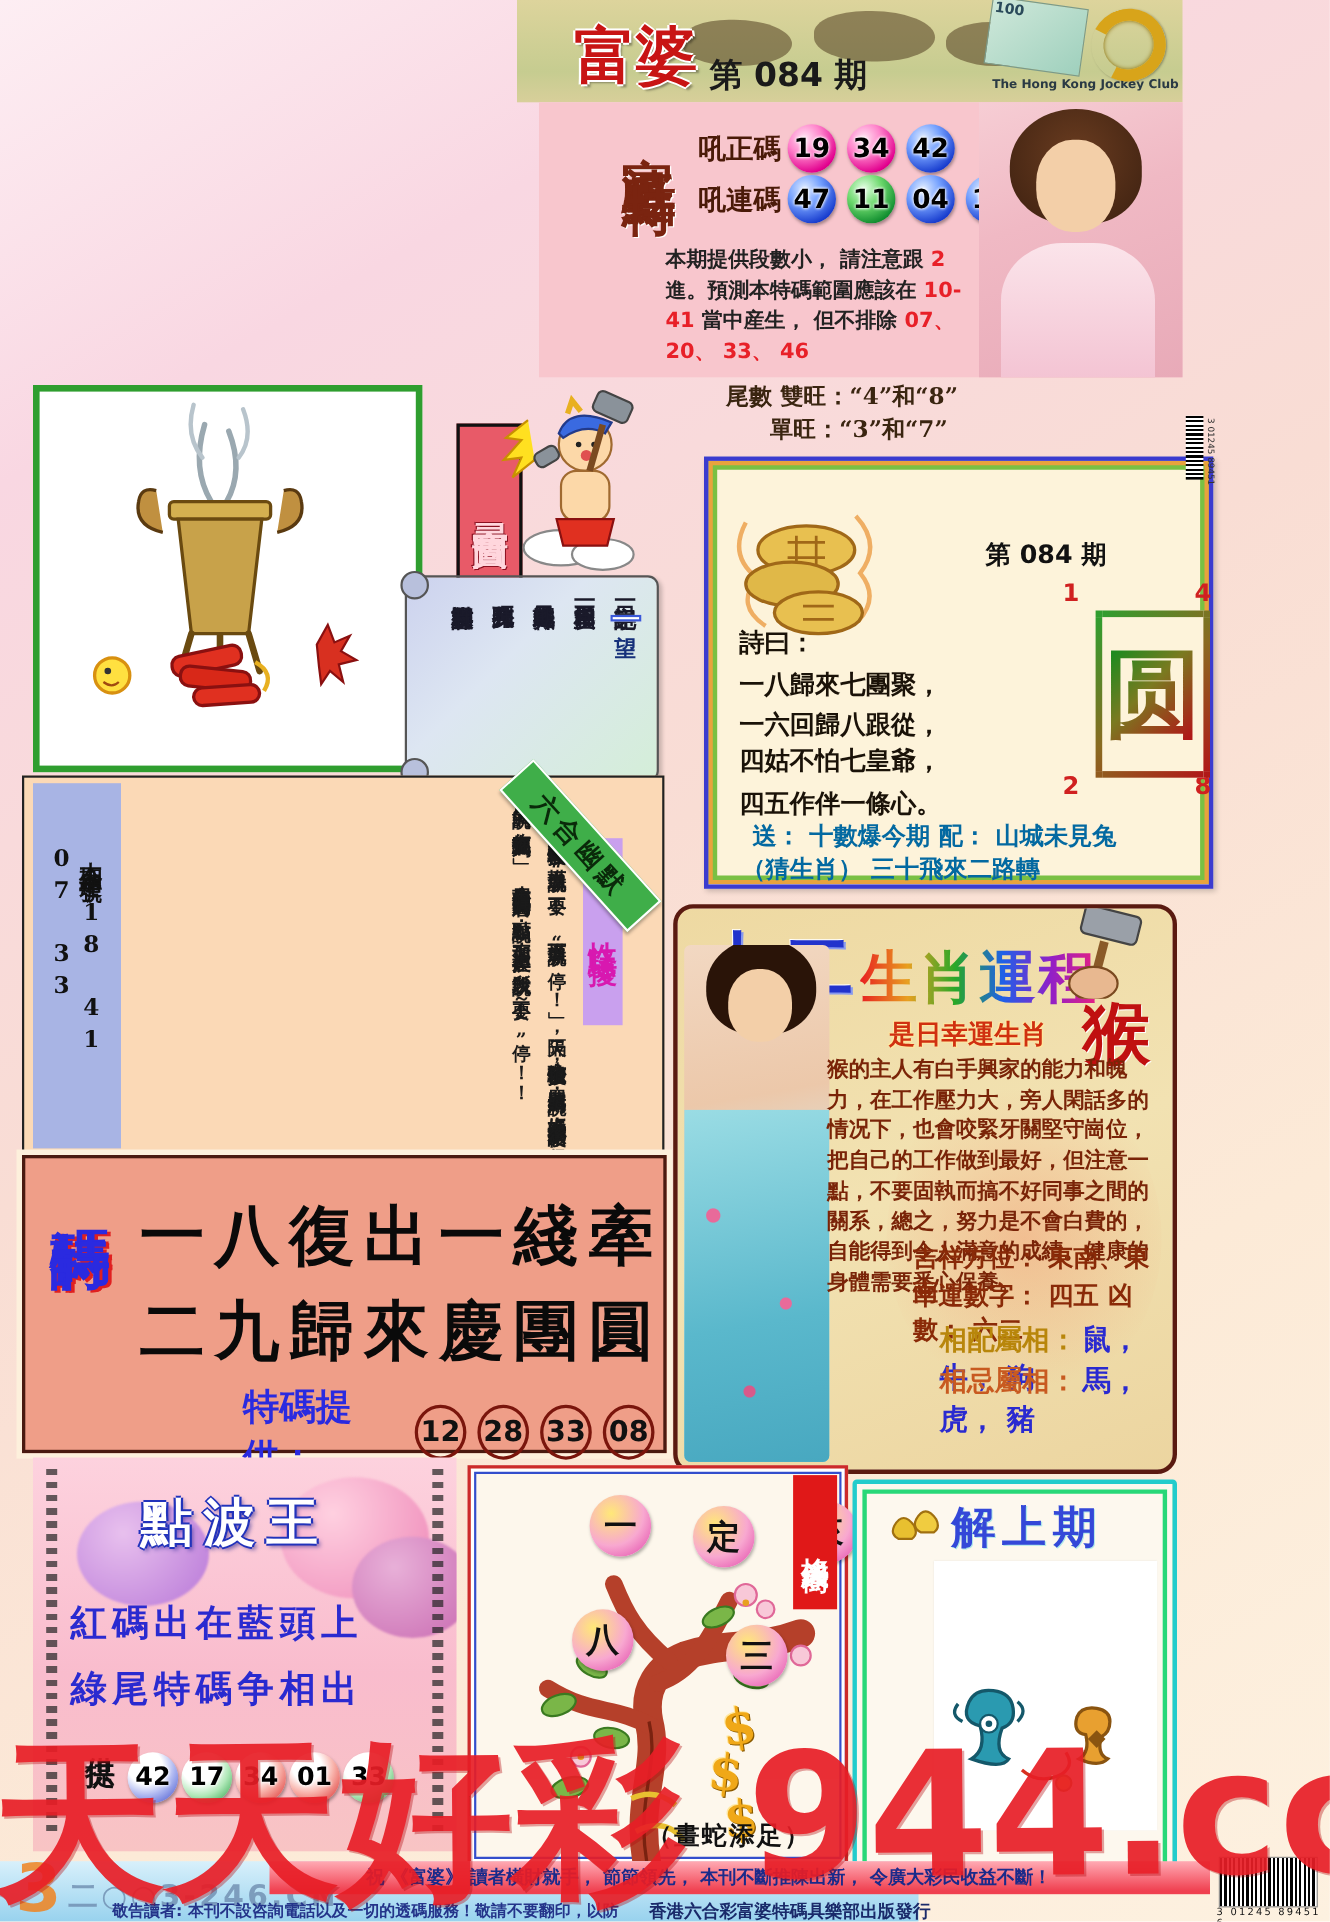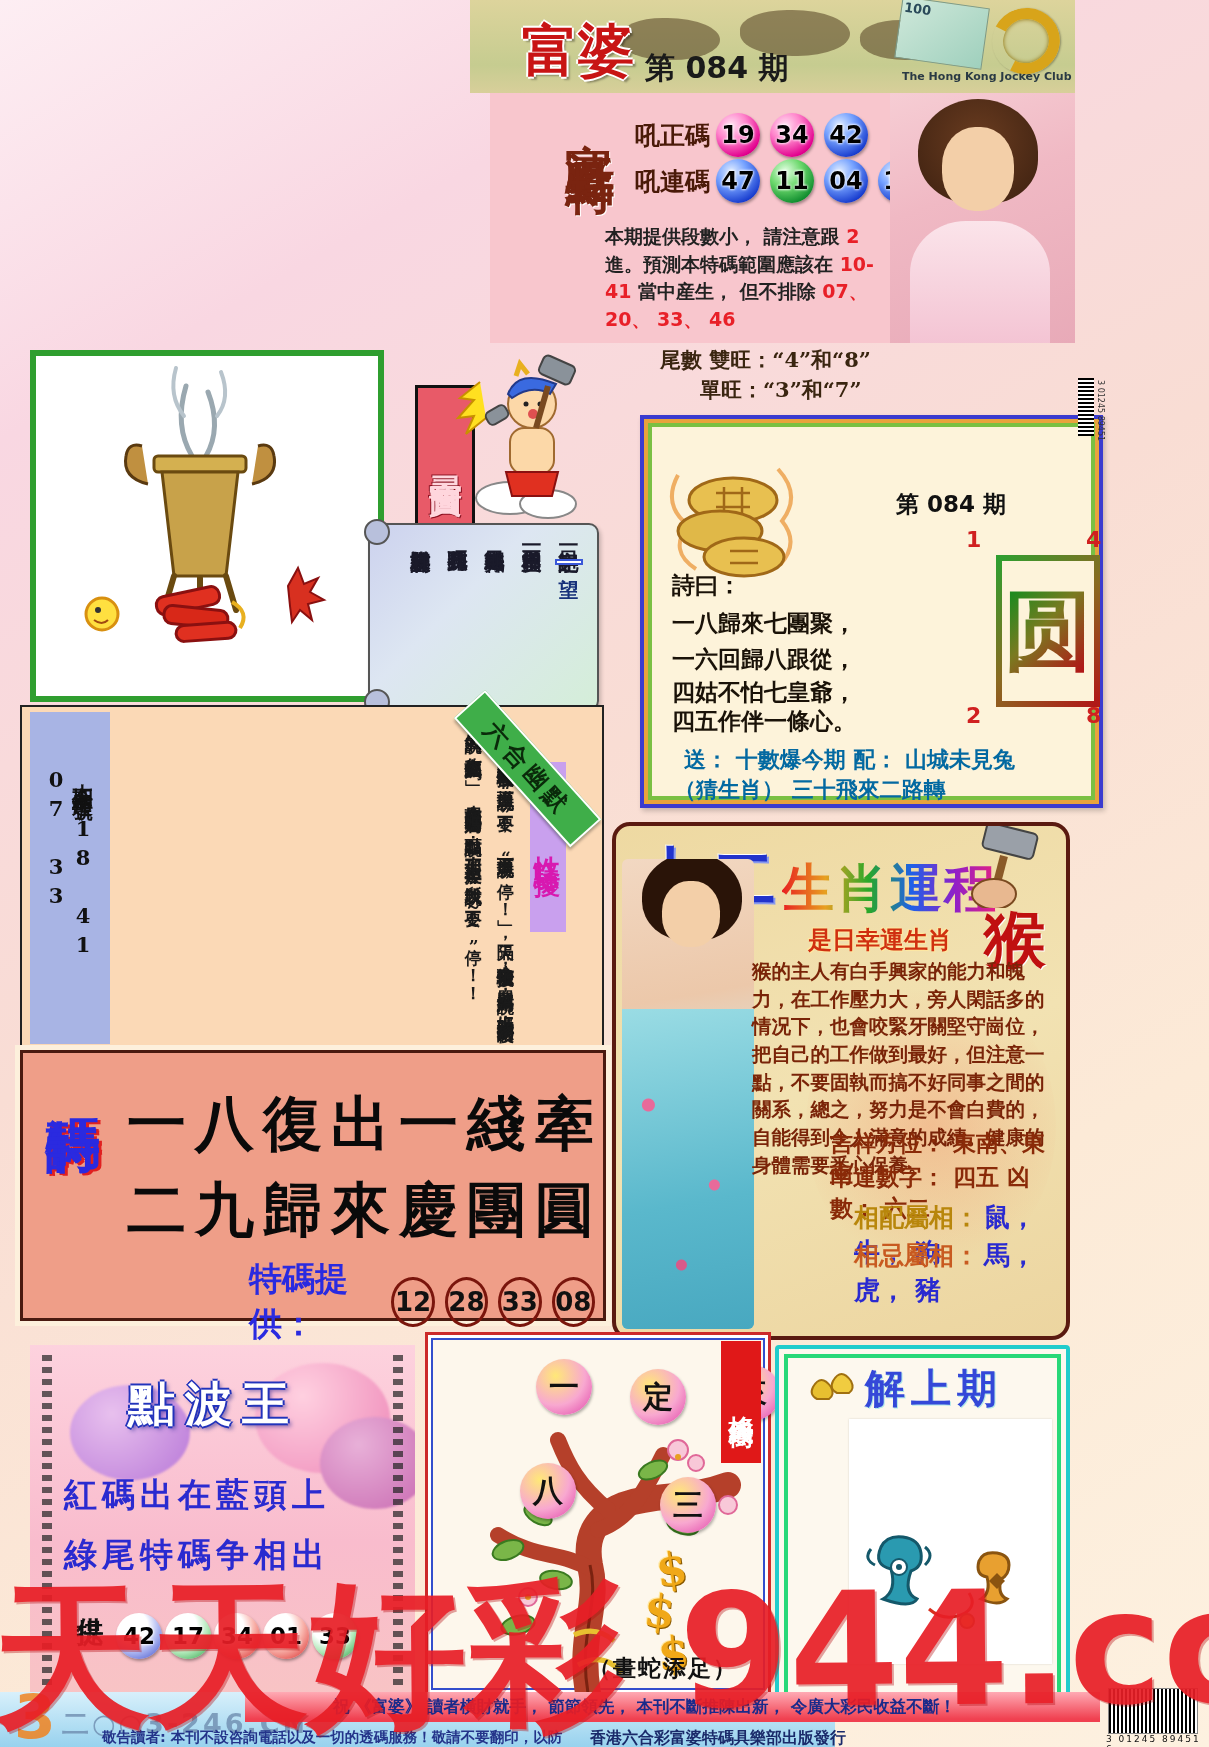--- a/index.html
+++ b/index.html
@@ -107,25 +107,25 @@
     background:radial-gradient(circle at 20% 30%,#e86a9a 0 6px,transparent 7px),
                radial-gradient(circle at 70% 55%,#e86a9a 0 5px,transparent 6px),
                radial-gradient(circle at 45% 80%,#d85a8a 0 5px,transparent 6px),
                linear-gradient(170deg,#9adce4,#5ab8cc 60%,#48a8c0);}
   
   .spoem{left:20px;top:1050px;width:580px;height:265px;background:#ef9e88;border:3px solid #4a1a10;
     box-shadow:0 0 0 5px #fdf0dc;}
   .spoem-label{position:absolute;left:14px;top:22px;writing-mode:vertical-rl;text-orientation:upright;
     font-size:54px;font-weight:bold;color:#2a2ae0;text-shadow:3px 2px 0 #e02020;font-family:"DejaVu Serif",serif;}
   .spoem-line{font-size:59px;font-weight:bold;color:#0a0a0a;font-family:"DejaVu Serif",serif;letter-spacing:9px;white-space:nowrap;}
-  .spoem-provide{font-size:33px;font-weight:bold;color:#2a2ae0;font-family:"DejaVu Serif",serif;margin-left:28px;}
+  .spoem-provide{font-size:33px;font-weight:bold;color:#2a2ae0;font-family:"DejaVu Serif",serif;}
   .circnum{display:inline-flex;width:44px;height:44px;border:3px solid #7a150c;border-radius:50%;
     align-items:center;justify-content:center;font-size:26px;font-weight:bold;color:#111;margin-right:8px;background:transparent;}
   
-  .dianbo{left:30px;top:1325px;width:385px;height:358px;background:linear-gradient(180deg,#fdd2de 0%,#f9bccd 55%,#f8c4c4 100%);overflow:hidden;margin-top:20px;}
+  .dianbo{left:30px;top:1325px;width:385px;height:358px;background:linear-gradient(180deg,#fdd2de 0%,#f9bccd 55%,#f8c4c4 100%);overflow:hidden;}
   .balloon{position:absolute;border-radius:50%;filter:blur(1px);}
   .dianbo-title{font-size:47px;font-weight:bold;color:#fff;font-family:"DejaVu Serif",serif;letter-spacing:10px;
     text-shadow:2px 0 #2233bb,-2px 0 #2233bb,0 2px #2233bb,0 -2px #2233bb,3px 3px 4px rgba(30,30,140,.6);}
   .dianbo-line{font-size:33px;font-weight:bold;color:#2a2ad0;font-family:"DejaVu Serif",serif;letter-spacing:5px;white-space:nowrap;}
   .dianbo-provide{writing-mode:vertical-rl;text-orientation:upright;font-size:27px;font-weight:bold;color:#111;
     font-family:"DejaVu Serif",serif;}
   .ball-rim{width:46px;height:46px;font-size:23px;}
   .r-blue{background:radial-gradient(circle at 35% 28%,#fff 0 35%,#aab4f0 60%,#3848c8 100%);}
   .r-green{background:radial-gradient(circle at 35% 28%,#fff 0 35%,#b0e8b8 60%,#1a9a3a 100%);}
   .r-red{background:radial-gradient(circle at 35% 28%,#fff 0 30%,#f8b0a8 55%,#d82020 100%);}
@@ -277,21 +277,21 @@
       <path d="M58,38 h34 M58,52 h34 M66,32 v26 M84,32 v26" stroke="#a06818" stroke-width="2.5" fill="none"></path>
       <ellipse cx="62" cy="76" rx="42" ry="20" fill="#e0b848" stroke="#a06818" stroke-width="3"></ellipse>
       <ellipse cx="86" cy="102" rx="40" ry="19" fill="#e8c050" stroke="#a06818" stroke-width="3"></ellipse>
       <path d="M72,96 h28 M72,108 h28" stroke="#a06818" stroke-width="2.5"></path>
     </svg>
     <div class="abs mystic-issue" style="left:252px;top:70px;">第 084 期</div>
     <div class="abs mystic-poem" style="left:28px;top:148px;">詩曰：</div>
     <div class="abs mystic-poem" style="left:28px;top:186px;">一八歸來七團聚，</div>
     <div class="abs mystic-poem" style="left:28px;top:222px;">一六回歸八跟從，</div>
     <div class="abs mystic-poem" style="left:28px;top:255px;">四姑不怕七皇爺，</div>
-    <div class="abs mystic-poem" style="left:28px;top:284px;">四五作伴一條心。</div>
+    <div class="abs mystic-poem" style="left:28px;top:294px;">四五作伴一條心。</div>
     <div class="abs cornernum" style="left:322px;top:108px;">1</div>
     <div class="abs cornernum" style="left:442px;top:108px;">4</div>
     <div class="abs cornernum" style="left:322px;top:284px;">2</div>
     <div class="abs cornernum" style="left:442px;top:284px;">8</div>
     <div class="abs bigchar-frame" style="left:352px;top:136px;">
       <span class="bigchar">圆</span>
     </div>
     <div class="abs mystic-send" style="left:40px;top:326px;">送： 十數爆今期  配： 山城未見兔</div>
     <div class="abs mystic-send" style="left:30px;top:356px;">（猜生肖） 三十飛來二路轉</div>
   </div>

